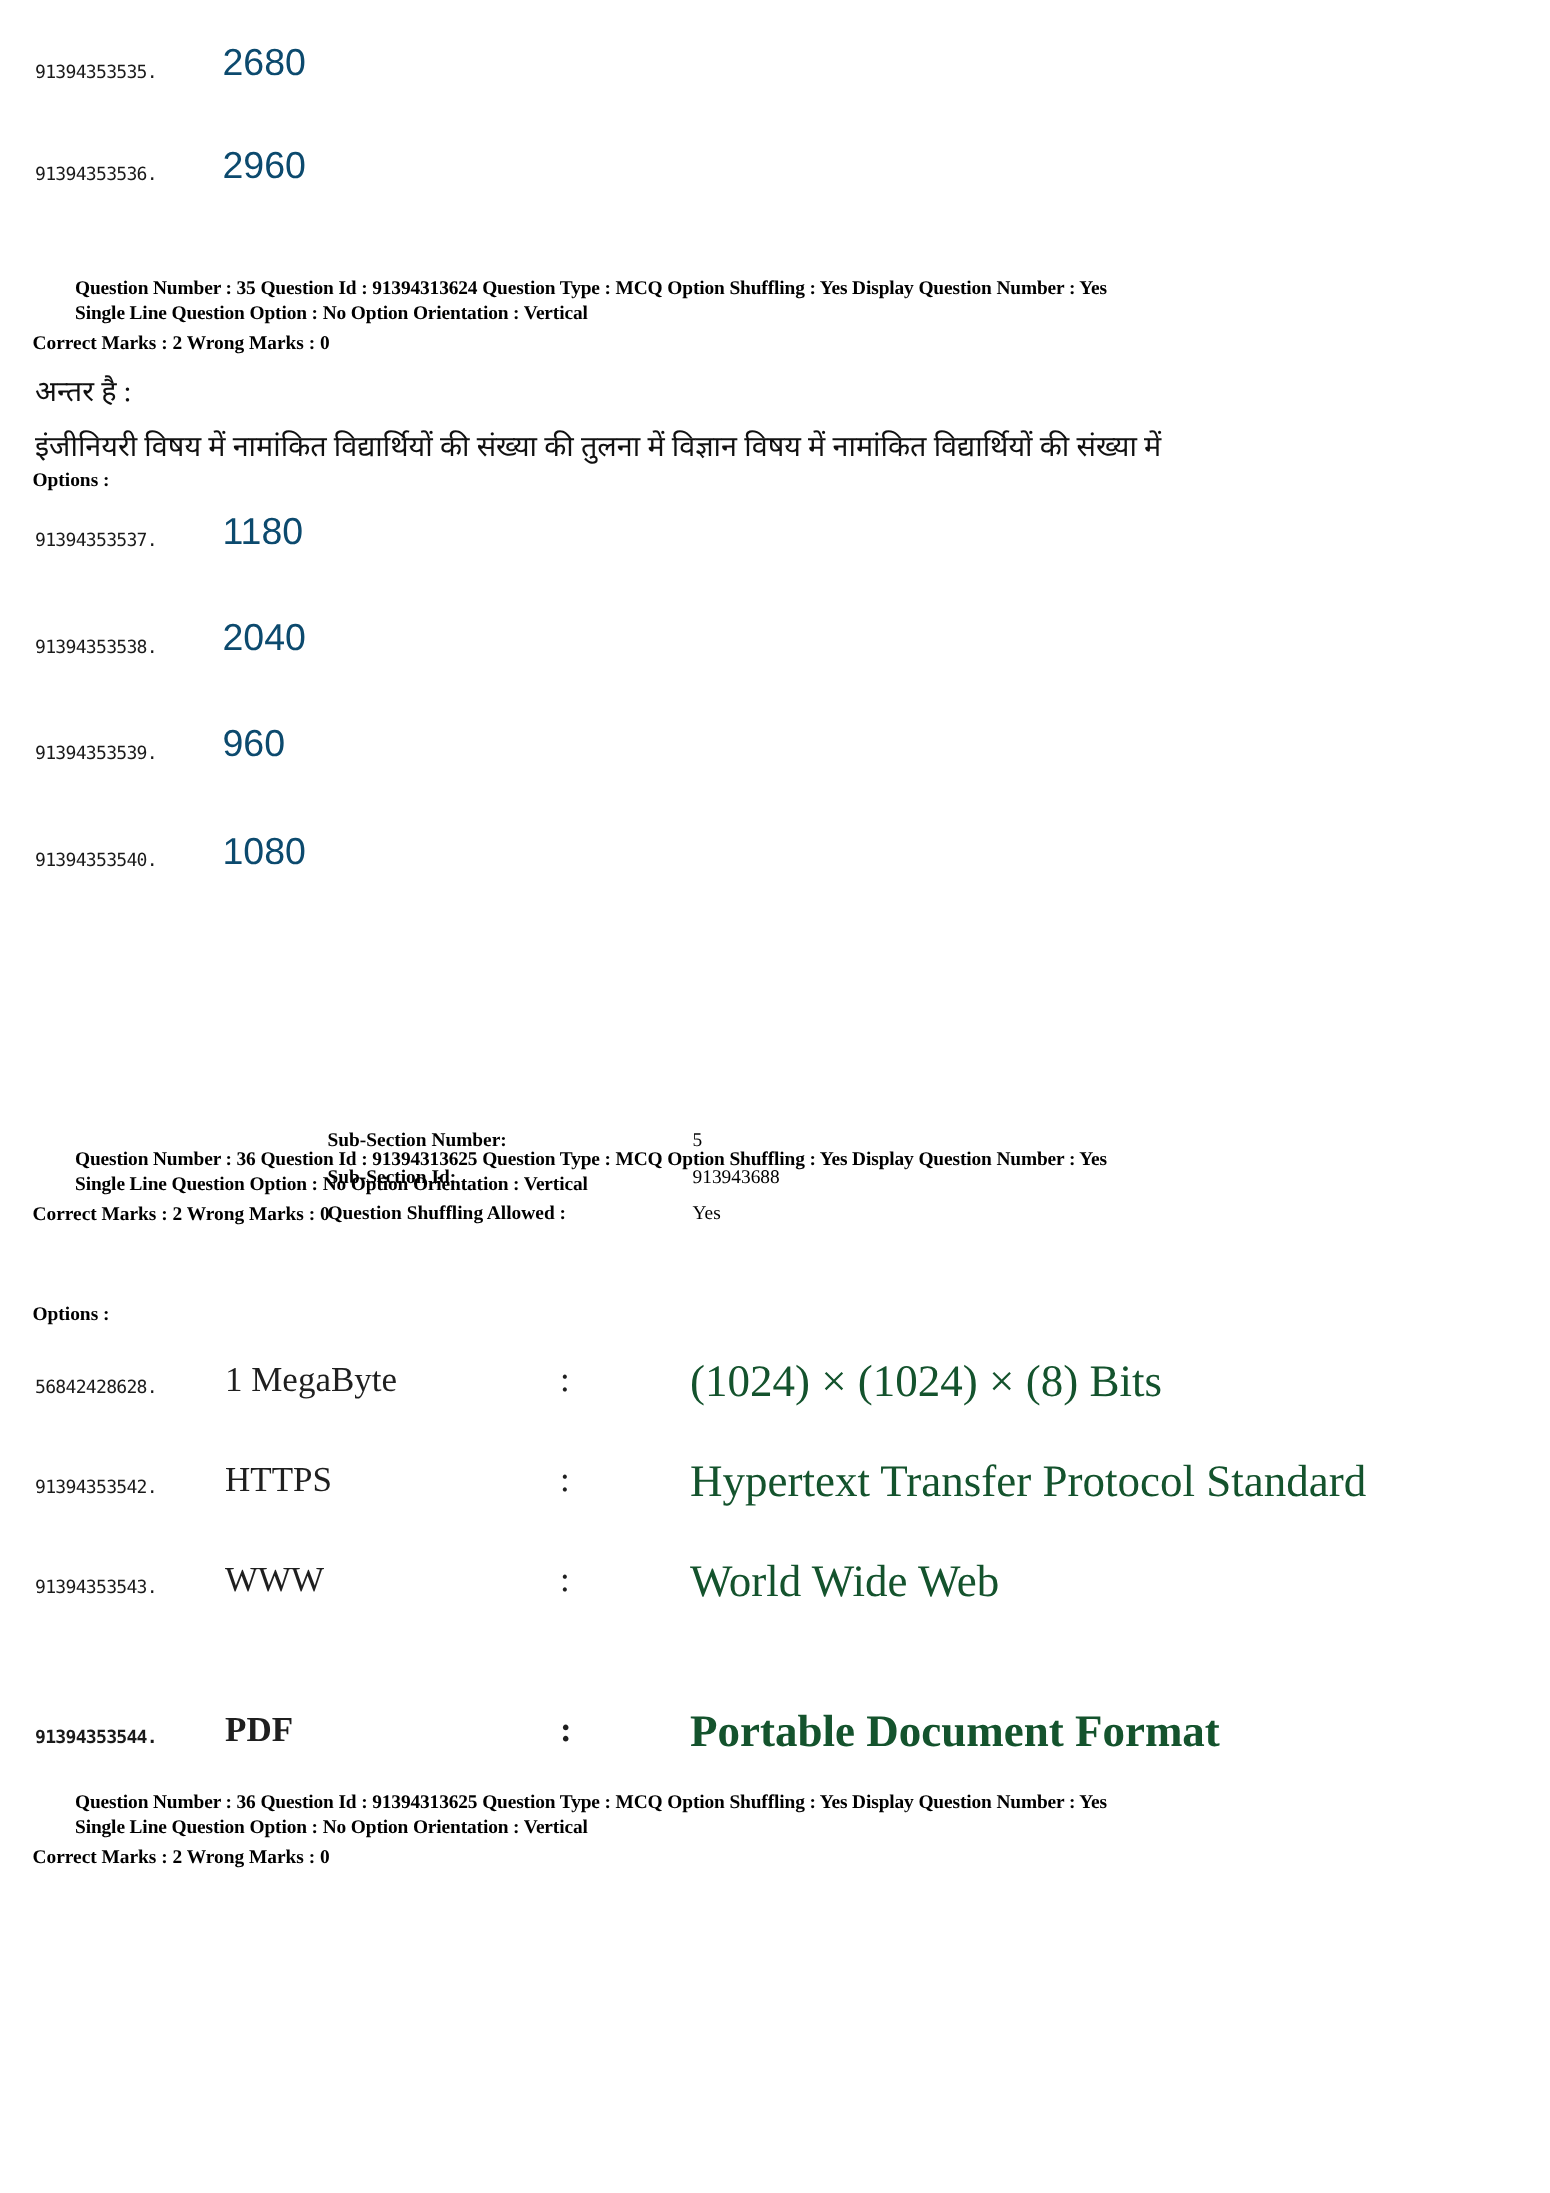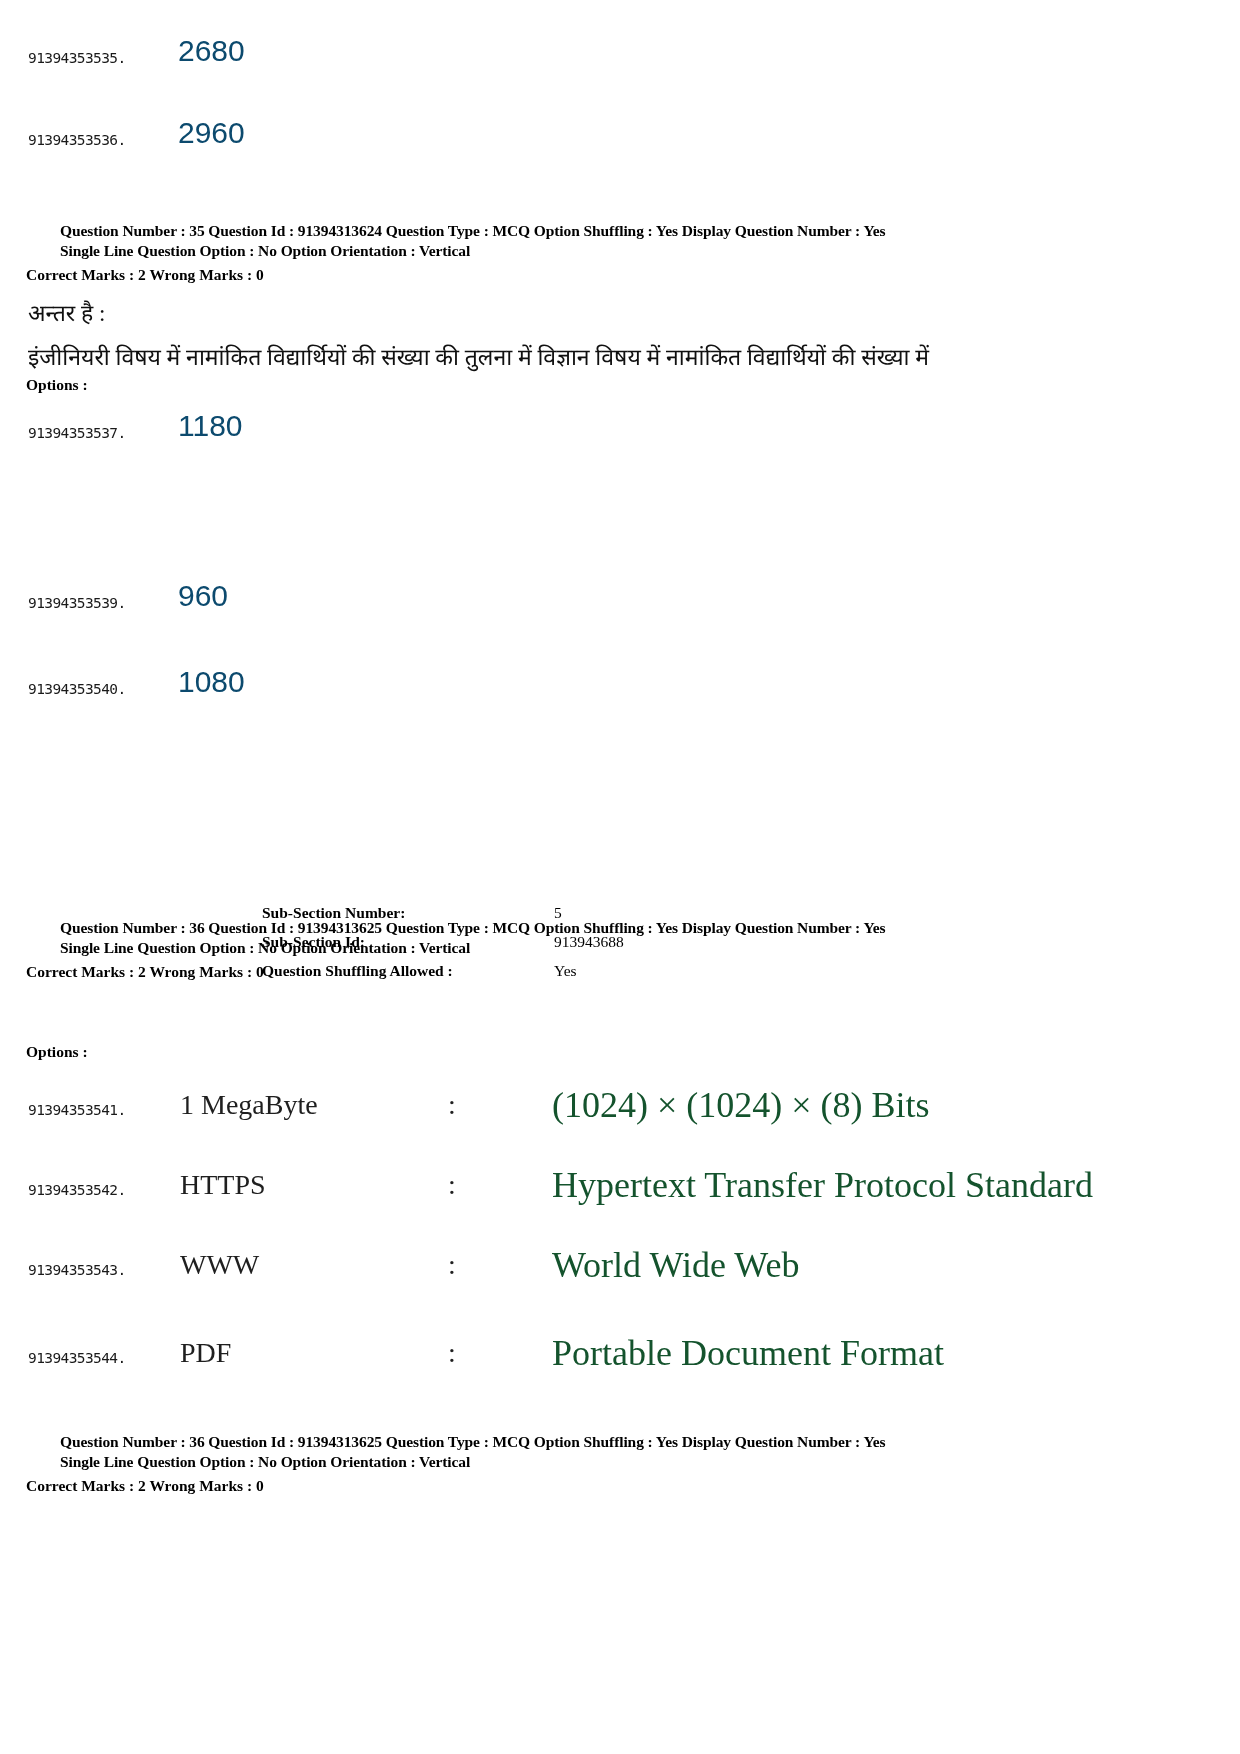--- a/index.html
+++ b/index.html
@@ -173,20 +173,24 @@
   <div class="stem-hi" style="top:292px;">
     <div>अन्तर है :</div>
     <div>इंजीनियरी विषय में नामांकित विद्यार्थियों की संख्या की तुलना में विज्ञान विषय में नामांकित विद्यार्थियों की संख्या में</div>
   </div>
 
   <div class="options-label" style="left:26px; top:376px;">Options :</div>
 
   <div class="opt-row" style="top:385px;">
     <span class="opt-id">91394353537.</span>
     <span class="opt-val">1180</span>
+  </div>
+  <div class="opt-row" style="top:470px;">
+    <span class="opt-id">91394353538.</span>
+    <span class="opt-val">2040</span>
   </div>
   <div class="opt-row" style="top:555px;">
     <span class="opt-id">91394353539.</span>
     <span class="opt-val">960</span>
   </div>
   <div class="opt-row" style="top:641px;">
     <span class="opt-id">91394353540.</span>
     <span class="opt-val">1080</span>
   </div>
 
@@ -205,41 +209,41 @@
   <div class="meta-block" style="left:26px; top:918px;">
     <span class="meta-line">Question Number : 36  Question Id : 91394313625  Question Type : MCQ  Option Shuffling : Yes  Display Question Number : Yes</span>
     <span class="meta-line">Single Line Question Option : No  Option Orientation : Vertical</span>
   </div>
   <div class="marks-line" style="left:26px; top:962px;">Correct Marks : 2  Wrong Marks : 0</div>
 
 
   <div class="options-label" style="left:26px; top:1043px;">Options :</div>
 
   <div class="opt-row" style="top:1060px; height:62px;">
-    <span class="opt-id">91394353541.</span>
+    <span class="opt-id">56842428628.</span>
     <span class="pair-left">1 MegaByte</span>
     <span class="pair-colon">:</span>
     <span class="pair-right">(1024) × (1024) × (8)  Bits</span>
   </div>
 
   <div class="opt-row" style="top:1140px; height:62px;">
     <span class="opt-id">91394353542.</span>
     <span class="pair-left">HTTPS</span>
     <span class="pair-colon">:</span>
     <span class="pair-right">Hypertext Transfer Protocol Standard</span>
   </div>
 
   <div class="opt-row" style="top:1220px; height:62px;">
     <span class="opt-id">91394353543.</span>
     <span class="pair-left">WWW</span>
     <span class="pair-colon">:</span>
     <span class="pair-right">World Wide Web</span>
   </div>
 
-  <div class="opt-row" style="top:1308px; height:62px;">
+  <div class="opt-row" style="top:1340px; height:62px;font-weight:bold;">
     <span class="opt-id">91394353544.</span>
     <span class="pair-left">PDF</span>
     <span class="pair-colon">:</span>
     <span class="pair-right">Portable Document Format</span>
   </div>
 
   <div class="meta-block" style="left:26px; top:1432px;">
     <span class="meta-line">Question Number : 36  Question Id : 91394313625  Question Type : MCQ  Option Shuffling : Yes  Display Question Number : Yes</span>
     <span class="meta-line">Single Line Question Option : No  Option Orientation : Vertical</span>
   </div>

